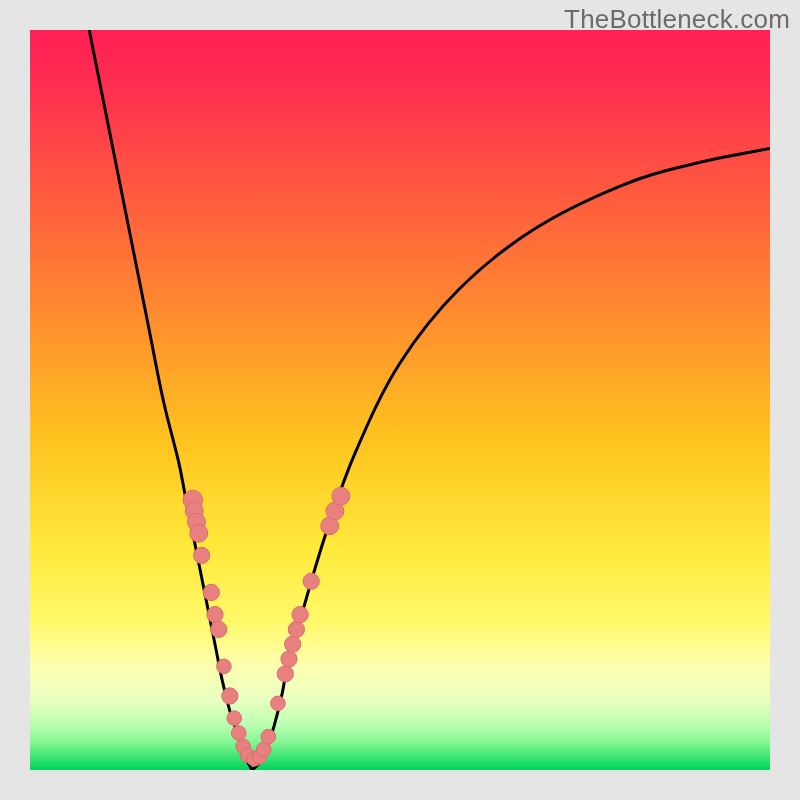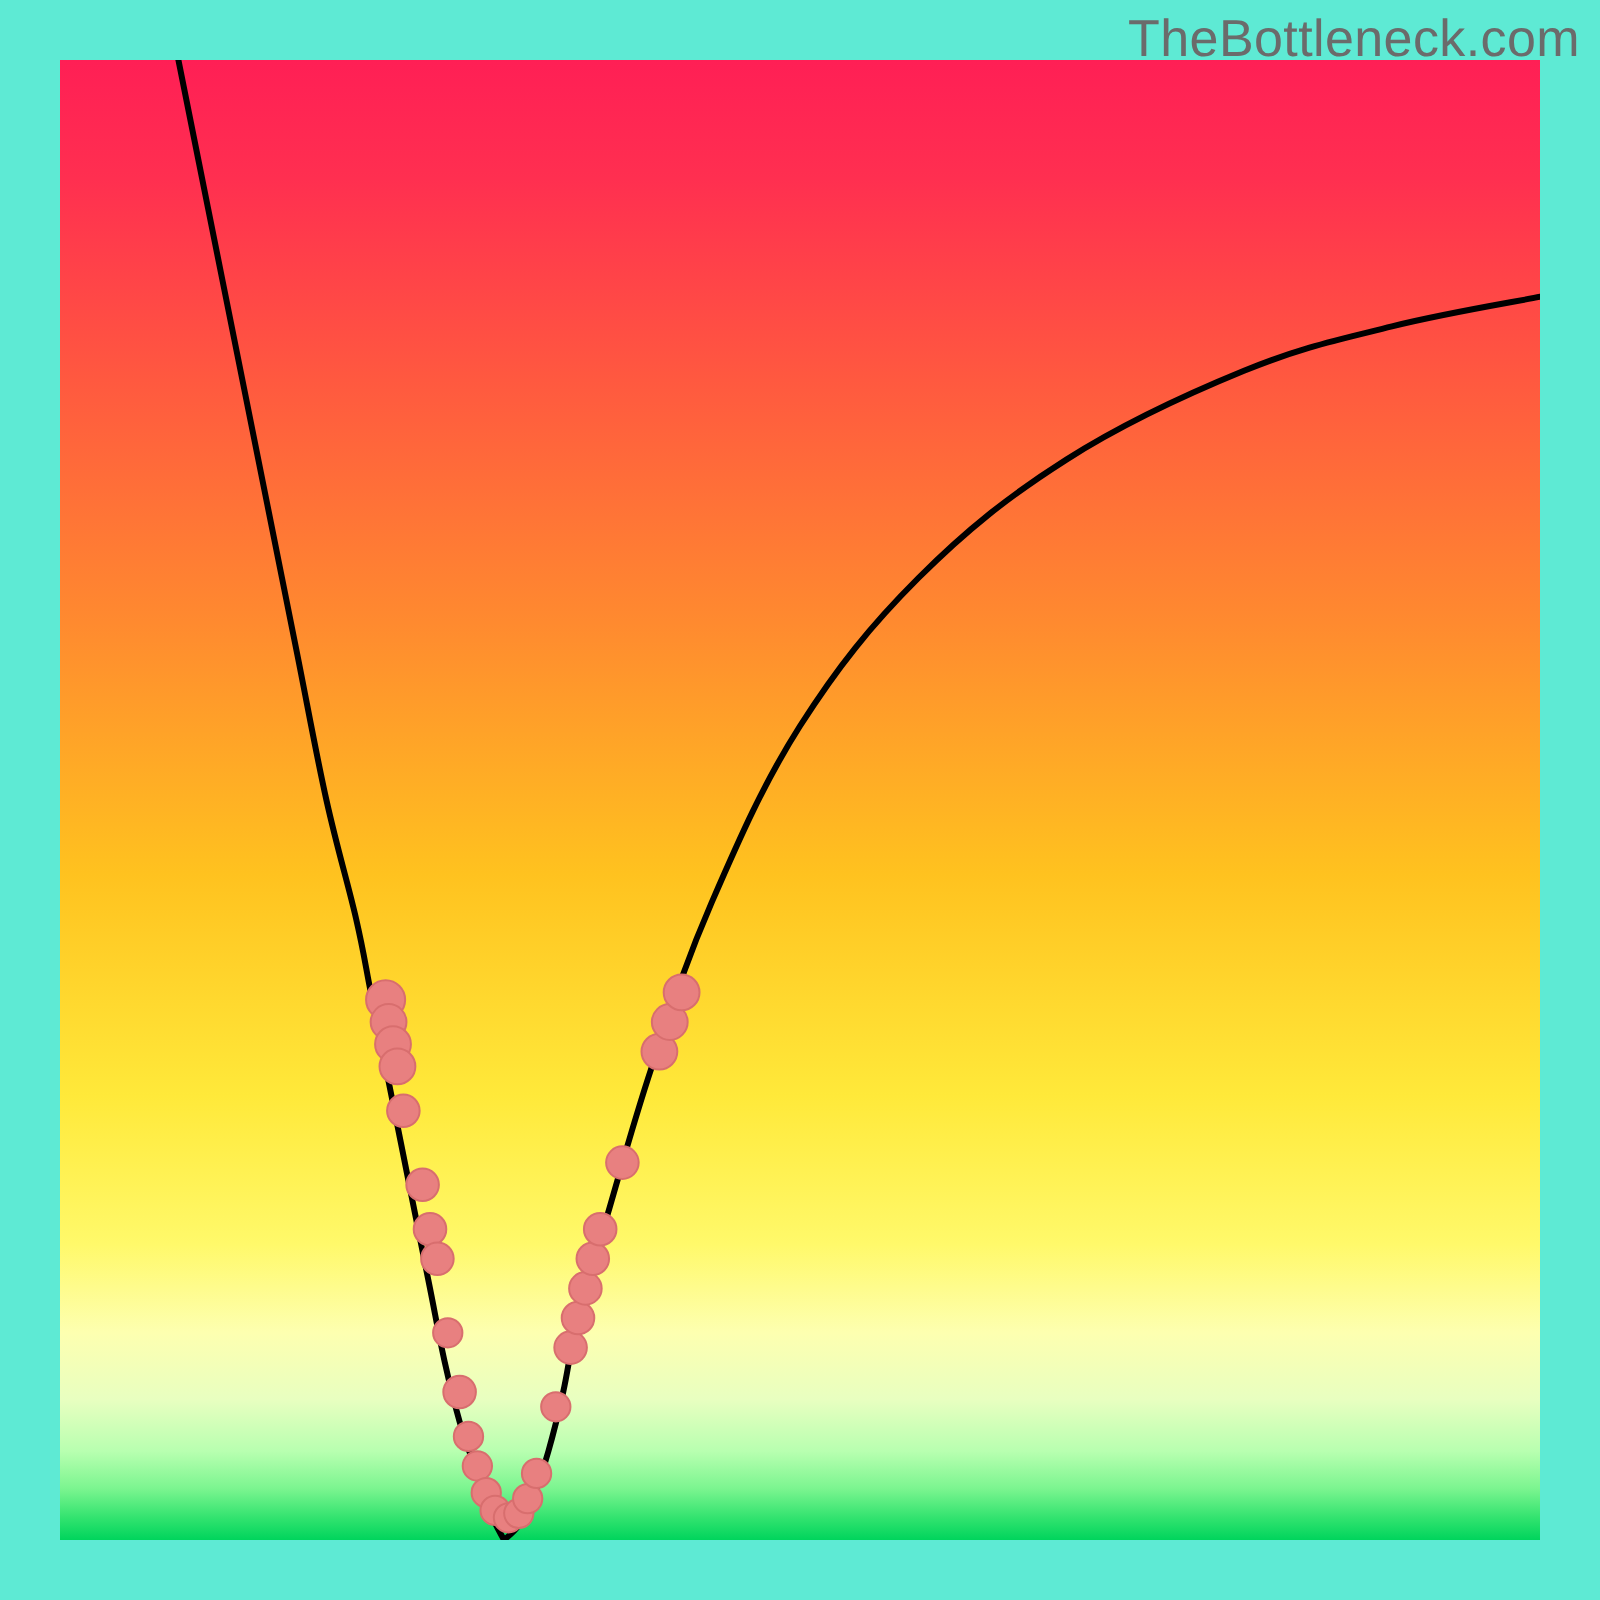--- a/index.html
+++ b/index.html
@@ -8,21 +8,21 @@
     width: 800px;
     height: 800px;
     overflow: hidden;
     background: #000;
     font-family: Arial, Helvetica, sans-serif;
   }
   .frame {
     position: relative;
     width: 800px;
     height: 800px;
-    background: #5eead4;
+    background: #e5e5e5;
   }
   .plot-area {
     position: absolute;
     left: 30px;
     top: 30px;
     width: 740px;
     height: 740px;
     overflow: hidden;
   }
   .gradient-bg {

